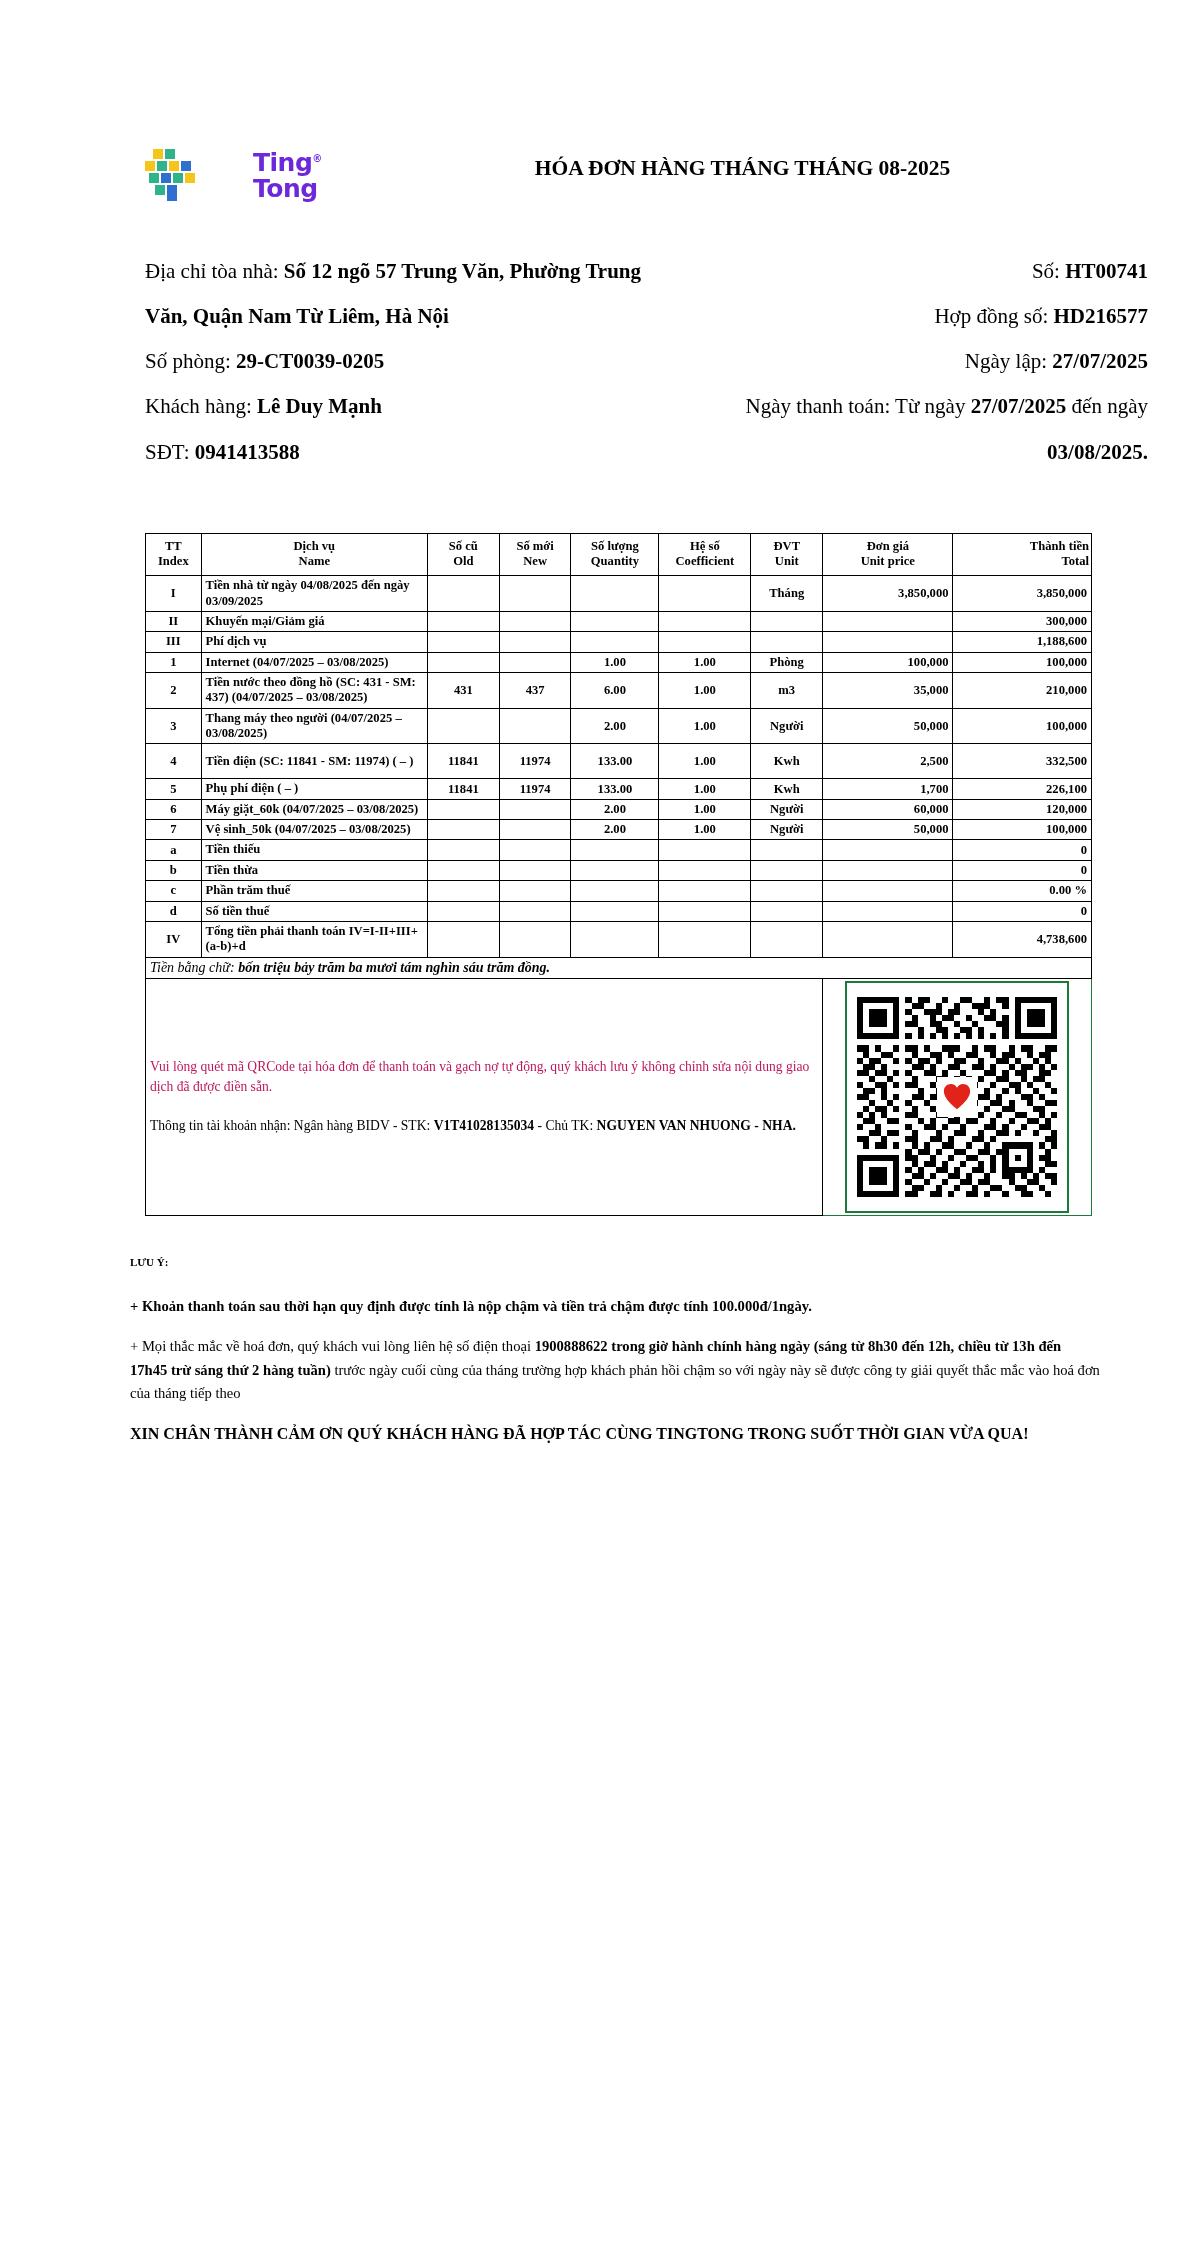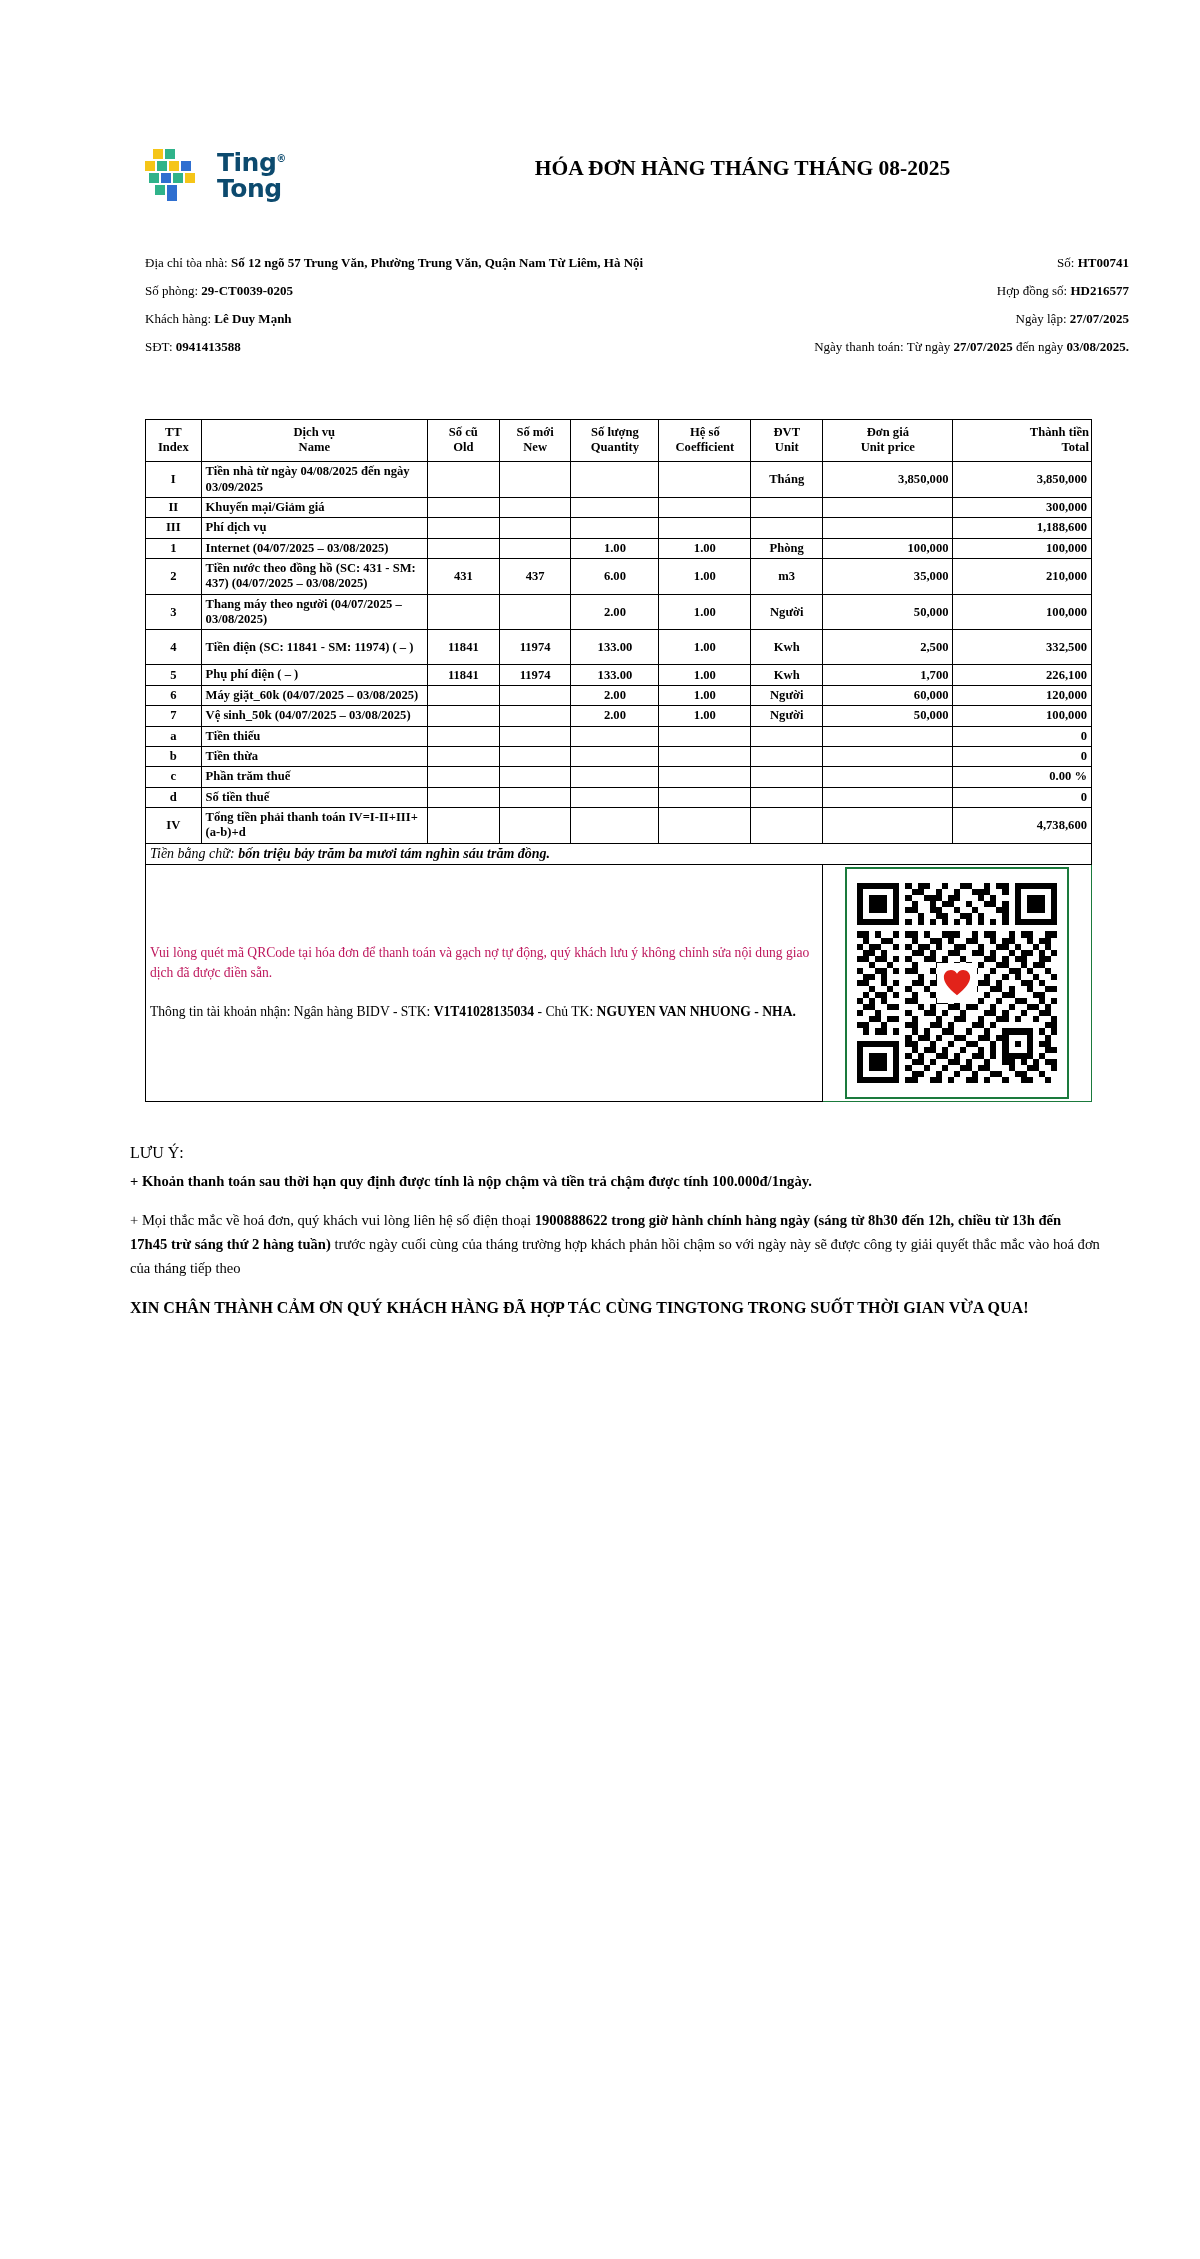--- a/index.html
+++ b/index.html
@@ -37,42 +37,43 @@
     position: relative;
     width: 62px;
     height: 62px;
     flex: none;
   }
   .logo-text {
     font-family: "DejaVu Sans", sans-serif;
     font-weight: bold;
     font-size: 25px;
     line-height: 1.05;
-    color: #0c4a6e;
+    color: #6d28d9;
     letter-spacing: -0.5px;
+    margin-left: 36px;
   }
   .logo-text sup {
     font-size: 10px;
     vertical-align: super;
   }
   .doc-title {
     flex: 1;
     text-align: center;
     font-weight: bold;
     font-size: 21.5px;
     line-height: 1.45;
     padding-top: 8px;
     padding-left: 30px;
   }
 
   
   .meta {
     display: flex;
-    padding: 42px 71px 0 145px;
-    font-size: 13px;
+    padding: 42px 52px 0 145px;
+    font-size: 21px;
   }
   .meta-left {
     width: 52%;
     line-height: 2.15;
   }
   .meta-right {
     width: 48%;
     text-align: right;
     line-height: 2.15;
   }
@@ -144,21 +145,21 @@
     display: flex; align-items: center; justify-content: center;
   }
   .qr-heart svg { width: 30px; height: 30px; }
 
   
   .notes {
     padding: 38px 100px 0 130px;
     font-size: 14.6px;
     line-height: 1.62;
   }
-  .notes .lead { font-weight: normal; font-size: 16px; margin-bottom: 4px; }
+  .notes .lead { font-weight: bold; font-size: 11px; margin-bottom: 24px; }
   .notes p { margin: 0 0 16px 0; }
   .notes .thanks { font-weight: bold; font-size: 16px; line-height: 1.5; margin-top: 4px; }
 </style>
 </head>
 <body>
 
 <div class="page">
 
   <div class="header">
     <div class="logo-box">

